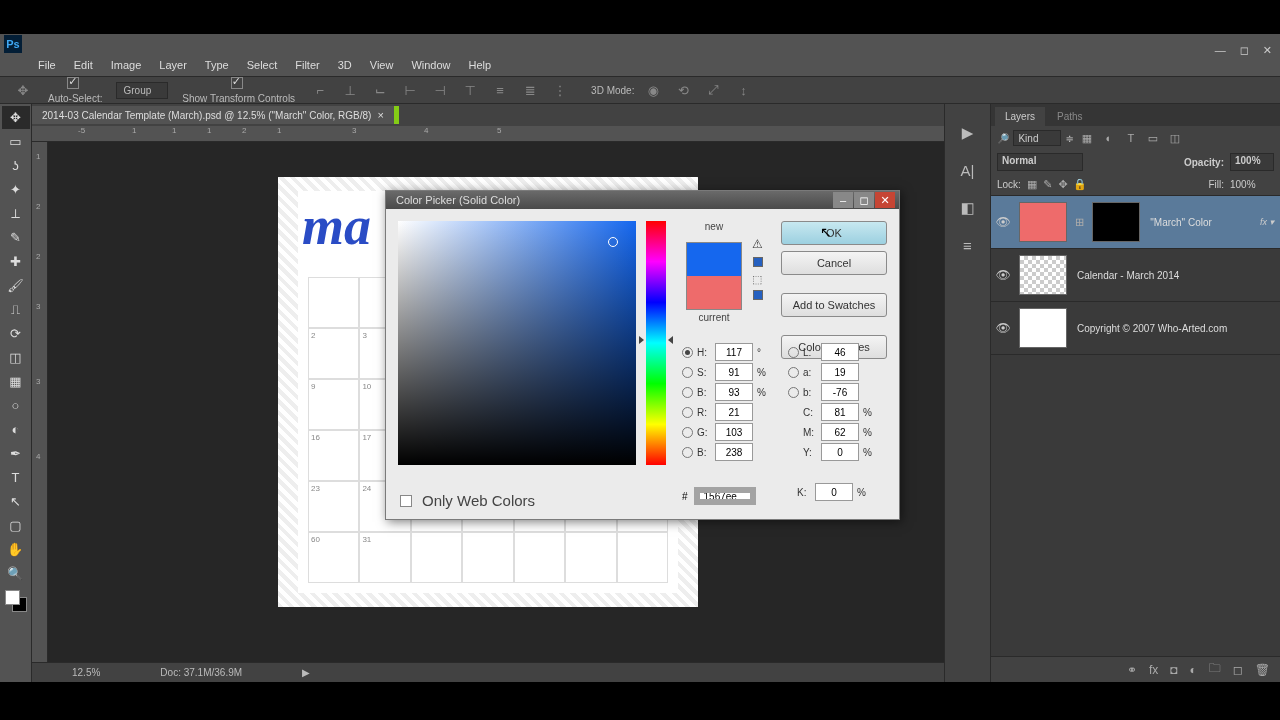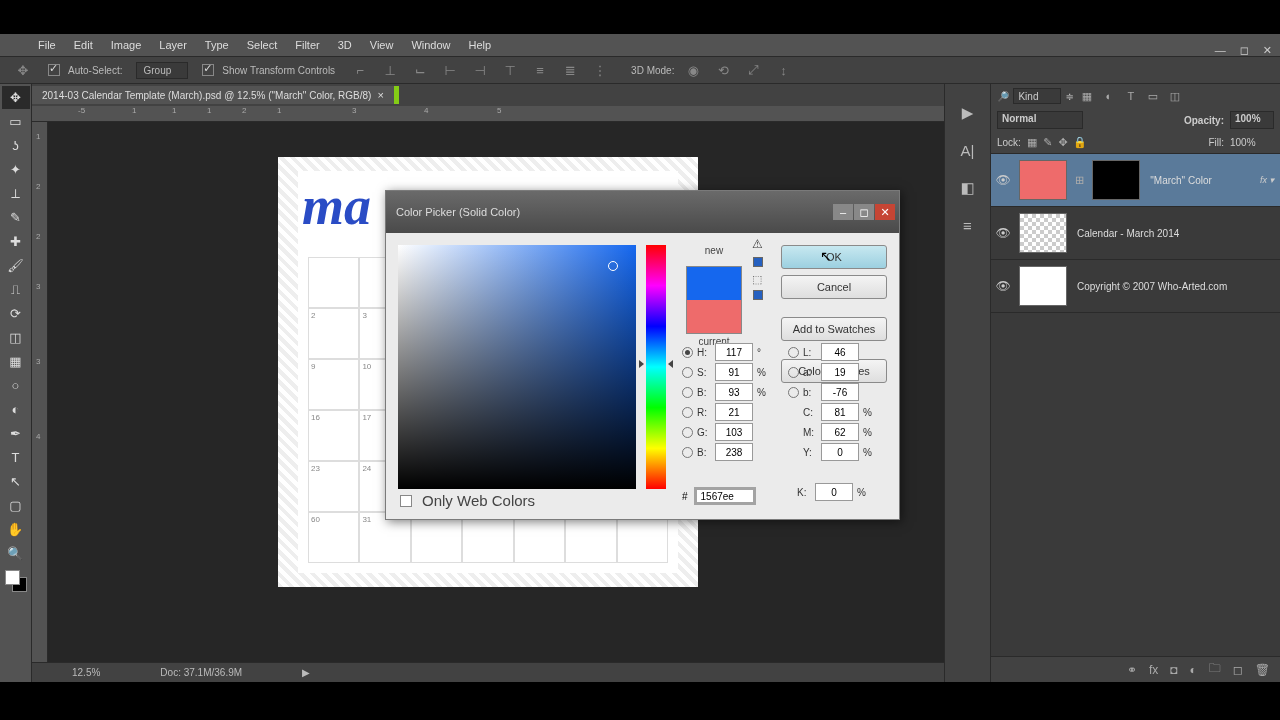--- a/index.html
+++ b/index.html
@@ -9,21 +9,21 @@
 
 .titlebar { height: 20px; background: #535353; display: flex; align-items: center; padding-left: 4px; }
 .ps-logo { width: 18px; height: 18px; background: #031e36; color: #3fa9f5; font-weight: bold; font-size: 11px; display: flex; align-items: center; justify-content: center; margin-right: 8px; }
 
 .menubar { height: 22px; background: #535353; display: flex; align-items: center; padding-left: 30px; gap: 2px; font-size: 11px; color: #ddd; }
 .menubar span { padding: 2px 8px; cursor: pointer; }
 
 .optionsbar { height: 28px; background: #424242; border-top: 1px solid #2a2a2a; border-bottom: 1px solid #2a2a2a; display: flex; align-items: center; padding-left: 12px; gap: 8px; font-size: 10px; color: #bbb; }
 .opt-check { width: 12px; height: 12px; border: 1px solid #888; display: inline-block; margin-right: 4px; position: relative; }
 .opt-check.checked::after { content: "✓"; position: absolute; top: -3px; left: 0; font-size: 11px; color: #ddd; }
-.opt-group { display: flex; align-items: center; gap: 4px; padding: 2px 6px; }
+.opt-group { display: flex; align-items: center; gap: 4px; padding: 2px 6px; flex-direction: column; }
 .opt-icon { width: 22px; height: 22px; display: flex; align-items: center; justify-content: center; color: #888; font-size: 13px; }
 .opt-dropdown { background: #3a3a3a; padding: 2px 16px 2px 6px; border: 1px solid #2a2a2a; position: relative; }
 .win-controls { position: absolute; right: 8px; top: 10px; display: flex; gap: 14px; color: #ccc; font-size: 11px; }
 .essentials { position: absolute; right: 8px; top: 77px; background: #3a3a3a; color: #bbb; font-size: 10px; padding: 3px 16px; border: 1px solid #2a2a2a; }
 
 .main { flex: 1; display: flex; position: relative; }
 
 .toolbox { width: 32px; background: #535353; border-right: 1px solid #2a2a2a; display: flex; flex-direction: column; padding: 2px 0; gap: 1px; }
 .tool { width: 28px; height: 23px; margin: 0 auto; display: flex; align-items: center; justify-content: center; color: #ddd; font-size: 13px; cursor: pointer; }
 .tool.active { background: #2a2a2a; }
@@ -45,21 +45,21 @@
 .document { position: absolute; left: 230px; top: 35px; width: 420px; height: 430px; background: #fff; background-image: repeating-linear-gradient(45deg, #eee 0 4px, #fff 4px 8px); }
 .doc-inner { position: absolute; top: 14px; left: 20px; right: 20px; bottom: 14px; background: #fff; }
 .march-text { font-family: cursive; font-size: 54px; color: #2a4cc5; font-style: italic; font-weight: bold; padding: 4px 0 0 4px; }
 .calendar-grid { position: absolute; top: 86px; left: 10px; right: 10px; bottom: 10px; display: grid; grid-template-columns: repeat(7, 1fr); grid-template-rows: repeat(6, 1fr); }
 .cal-cell { border: 1px solid #ddd; font-size: 8px; color: #888; padding: 2px; }
 
 .statusbar { height: 20px; background: #424242; border-top: 1px solid #2a2a2a; display: flex; align-items: center; font-size: 10px; color: #bbb; padding-left: 40px; gap: 60px; }
 
 
 .dialog { position: absolute; left: 385px; top: 156px; width: 515px; height: 330px; background: #ebebeb; border: 1px solid #7a7a7a; box-shadow: 2px 2px 10px rgba(0,0,0,0.5); }
-.dialog-title { height: 42px; background: linear-gradient(#6a6a6a, #4a4a4a); display: flex; align-items: center; justify-content: space-between; padding: 0 4px 0 10px; font-size: 11px; color: #ddd; }
+.dialog-title { height: 18px; background: linear-gradient(#6a6a6a, #4a4a4a); display: flex; align-items: center; justify-content: space-between; padding: 0 4px 0 10px; font-size: 11px; color: #ddd; }
 .dialog-title-btns { display: flex; gap: 0; }
 .dlg-btn { width: 20px; height: 16px; display: flex; align-items: center; justify-content: center; font-size: 11px; }
 .dlg-close { background: #c64534; color: #fff; }
 .dlg-min { background: #888; color: #fff; }
 .dlg-max { background: #888; color: #fff; margin: 0 1px; }
 
 .dialog-body { padding: 12px; display: flex; gap: 10px; }
 
 .sb-field { width: 238px; height: 244px; position: relative; background: linear-gradient(to right, #fff, #1567ee); }
 .sb-field::after { content: ""; position: absolute; inset: 0; background: linear-gradient(to top, #000, transparent); }
@@ -89,21 +89,21 @@
 
 .inputs { position: absolute; left: 296px; top: 152px; display: grid; grid-template-columns: 100px 100px; column-gap: 6px; row-gap: 2px; font-size: 10px; color: #333; }
 .inrow { display: flex; align-items: center; gap: 4px; }
 .inrow input[type="text"] { width: 38px; height: 18px; font-size: 10px; text-align: center; border: 1px solid #999; }
 .inrow .unit { width: 12px; text-align: left; }
 .radio { width: 11px; height: 11px; border: 1px solid #777; border-radius: 50%; display: inline-block; position: relative; }
 .radio.checked::after { content: ""; position: absolute; inset: 2px; background: #444; border-radius: 50%; }
 .lbl { width: 14px; display: inline-block; }
 
 .hex-row { position: absolute; left: 296px; top: 296px; display: flex; align-items: center; gap: 6px; font-size: 10px; }
-.hex-row input { width: 62px; height: 18px; font-size: 10px; padding-left: 4px; border: 3px solid #a3a3a3; }
+.hex-row input { width: 62px; height: 18px; font-size: 10px; padding-left: 4px; border: 6px solid #a3a3a3; }
 
 .webonly { position: absolute; left: 14px; bottom: 10px; font-size: 15px; color: #444; display: flex; align-items: center; gap: 10px; }
 .checkbox { width: 12px; height: 12px; border: 1px solid #888; background: #fff; }
 
 
 .right { width: 46px; background: #424242; border-left: 1px solid #2a2a2a; display: flex; flex-direction: column; align-items: center; padding-top: 20px; gap: 20px; color: #bbb; font-size: 15px; }
 
 .panels { width: 290px; background: #424242; border-left: 1px solid #2a2a2a; display: flex; flex-direction: column; font-size: 10px; color: #ccc; }
 .panel-tabs { height: 22px; background: #353535; display: flex; align-items: flex-end; padding-left: 4px; }
 .panel-tab { padding: 4px 10px; background: #424242; margin-right: 2px; font-size: 10px; }
@@ -129,20 +129,23 @@
 .chain { color: #aaa; font-size: 10px; padding: 0 4px; }
 .fx { color: #ccc; font-size: 9px; font-style: italic; padding-right: 6px; }
 
 .layers-footer { height: 26px; background: #424242; border-top: 1px solid #2a2a2a; display: flex; align-items: center; justify-content: flex-end; gap: 12px; padding-right: 10px; color: #aaa; font-size: 12px; }
 </style>
 </head>
 <body>
 
 <div class="app">
 
+  <div class="titlebar">
+    <div class="ps-logo">Ps</div>
+  </div>
   <div class="win-controls">
     <span>—</span>
     <span>◻</span>
     <span>✕</span>
   </div>
 
   <div class="menubar">
     <span>File</span>
     <span>Edit</span>
     <span>Image</span>
@@ -299,20 +302,24 @@
     </div>
 
     <div class="right">
       <span>▶</span>
       <span>A|</span>
       <span>◧</span>
       <span>≡</span>
     </div>
 
     <div class="panels">
+      <div class="panel-tabs">
+        <div class="panel-tab">Layers</div>
+        <div class="panel-tab inactive">Paths</div>
+      </div>
       <div class="layer-opts">
         <span>🔎</span>
         <input value="Kind" style="">
         <span>≑</span>
         <span class="ico">▦</span>
         <span class="ico">◐</span>
         <span class="ico">T</span>
         <span class="ico">▭</span>
         <span class="ico">◫</span>
       </div>

